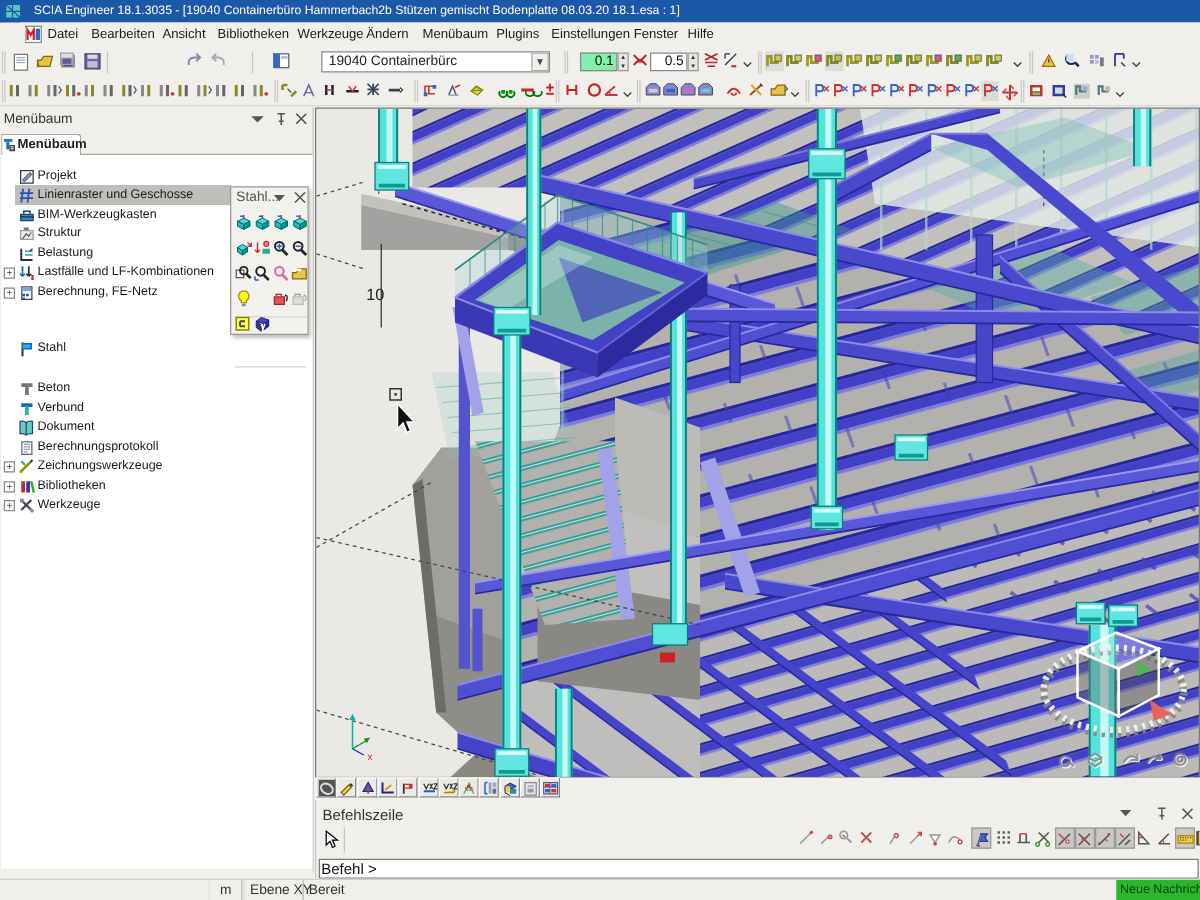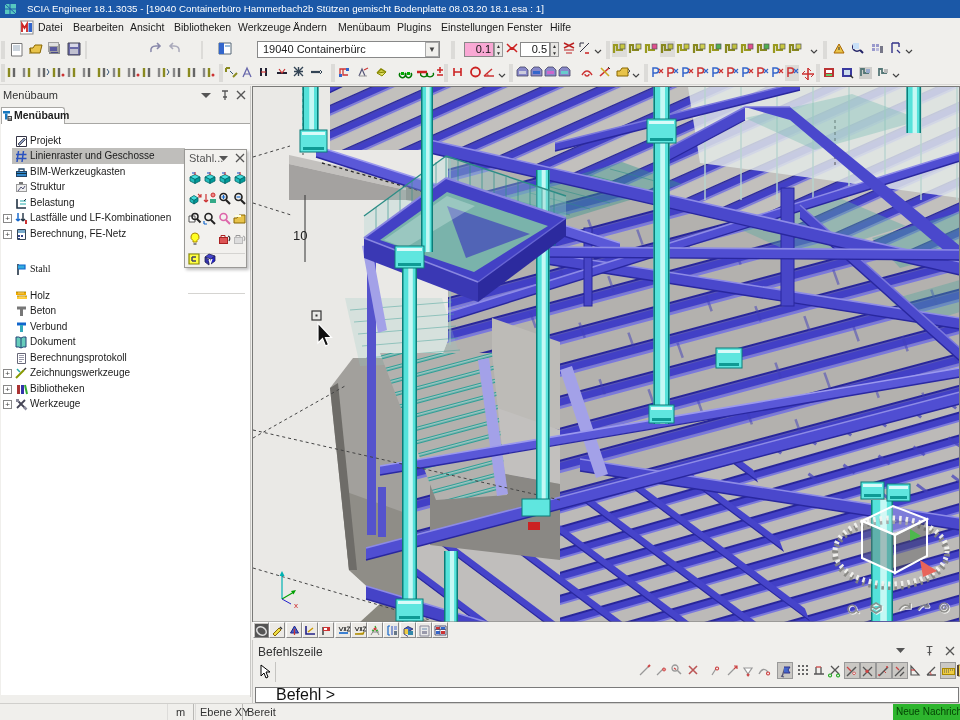--- a/index.html
+++ b/index.html
@@ -17,21 +17,21 @@
 .trow{position:absolute;left:0;width:249px;height:15px;font-size:10px;color:#1a1a1a;white-space:nowrap}
 .trow .ticon{position:absolute;left:14px;top:1px;width:13px;height:13px}
 .trow .tt{position:absolute;left:29px;top:1px}
 .trow .plus{position:absolute;left:2px;top:3px;width:9px;height:9px;border:1px solid #888;background:#fff;font-size:8px;line-height:7px;text-align:center;color:#444}
 .sel{position:absolute;left:11px;top:-1px;width:173px;height:16px;background:#bfbebb}
 #scene{position:absolute;left:0;top:0;width:960px;height:720px}
 #vptb{position:absolute;left:252px;top:622px;width:708px;height:18px;background:#f0efec}
 .vbtn{position:absolute;top:0px;width:16px;height:16px;background:#eceae6;border:1px solid;border-color:#fdfdfd #8a8a8a #8a8a8a #fdfdfd}
 #cmdpanel{position:absolute;left:252px;top:640px;width:708px;height:63px;background:#f0efec;border-left:1px solid #c9c8c5}
 #cmdhead{position:absolute;left:5px;top:5px;font-size:12px;color:#333}
-#cmdinput{position:absolute;left:2px;top:47px;width:704px;height:16px;background:#fff;border:1px solid #7a7a7a;font-size:16px;color:#111;line-height:14px;padding-left:20px}
+#cmdinput{position:absolute;left:2px;top:47px;width:704px;height:16px;background:#fff;border:1px solid #7a7a7a;font-size:12px;color:#111;line-height:14px;padding-left:1px}
 #statusbar{position:absolute;left:0;top:703px;width:960px;height:17px;background:#f0efec;border-top:1px solid #d0cfcc;font-size:11px;color:#333}
 .scell{position:absolute;top:0;height:16px;border-left:1px solid #dddcda;border-right:1px solid #b9b8b5}
 #newmsg{position:absolute;left:893px;top:0px;width:67px;height:17px;background:#2eb52e;font-size:10px;line-height:16px;padding-left:3px;color:#044404;white-space:nowrap;overflow:hidden}
 #palette{position:absolute;left:184px;top:149px;width:63px;height:119px;background:#f2f1ee;border:1px solid #9a9996;box-shadow:2px 2px 3px rgba(0,0,0,.25)}
 #palette .ph{position:absolute;left:4px;top:2px;font-size:11px;color:#555}
 </style></head><body>
 
 <div id="titlebar">
     <svg class="abs" style="left:4px;top:2px" width="14" height="14">
       <rect x="1" y="2" width="11" height="10" fill="#57c8c0"></rect>
@@ -102,21 +102,21 @@
       <rect x="1" y="2" width="12" height="11" fill="#fff"></rect>
       <path d="M1 2h12v11h-12z" stroke="#567" fill="none" stroke-width="1"></path>
       <rect x="1" y="2" width="5" height="11" fill="#36c"></rect>
       <rect x="7" y="4" width="5" height="2" fill="#9bd"></rect>
     </svg>
     <div style="position: absolute; left: 257px; top: 3px; width: 183px; height: 17px; background: rgb(255, 255, 255); border: 1px solid rgb(136, 136, 136); font-size: 11px; color: rgb(34, 34, 34); line-height: 15px; padding-left: 5px; overflow: hidden;">19040 Containerbürc</div>
     <div style="position: absolute; left: 425px; top: 4px; width: 14px; height: 15px; background: rgb(240, 239, 236); border: 1px solid rgb(170, 170, 170); font-size: 8px; text-align: center; line-height: 14px; color: rgb(68, 68, 68);">▼</div>
     <svg width="6" height="20" style="position: absolute; left: 450px; top: 2px;">
       <path d="M2 1 v18 M4 1 v18" stroke="#c8c7c4" fill="none" stroke-width="1"></path>
     </svg>
-    <div style="position: absolute; left: 464px; top: 4px; width: 30px; height: 15px; background: #f9a8d4; border: 1px solid rgb(136, 136, 136); font-size: 11px; color: rgb(17, 17, 17); text-align: right; line-height: 13px; padding-right: 2px;">0.1</div>
+    <div style="position: absolute; left: 464px; top: 4px; width: 30px; height: 15px; background: #86efac; border: 1px solid rgb(136, 136, 136); font-size: 11px; color: rgb(17, 17, 17); text-align: right; line-height: 13px; padding-right: 2px;">0.1</div>
     <div style="position: absolute; left: 494px; top: 4px; width: 9px; height: 15px; background: rgb(232, 231, 228); border: 1px solid rgb(153, 153, 153); font-size: 5px; line-height: 7px; text-align: center; color: rgb(51, 51, 51);">▲<br>▼</div>
     <svg width="17" height="17" style="position: absolute; left: 505px; top: 3px;">
       <path d="M2 3 l4 4 -4 4 M12 3 l-4 4 4 4" stroke="#c22" fill="none" stroke-width="1.5"></path>
       <rect x="5" y="6" width="4" height="3" fill="#c22"></rect>
     </svg>
     <div style="position: absolute; left: 520px; top: 4px; width: 30px; height: 15px; background: rgb(255, 255, 255); border: 1px solid rgb(136, 136, 136); font-size: 11px; color: rgb(17, 17, 17); text-align: right; line-height: 13px; padding-right: 2px;">0.5</div>
     <div style="position: absolute; left: 550px; top: 4px; width: 9px; height: 15px; background: rgb(232, 231, 228); border: 1px solid rgb(153, 153, 153); font-size: 5px; line-height: 7px; text-align: center; color: rgb(51, 51, 51);">▲<br>▼</div>
     <svg width="17" height="17" style="position: absolute; left: 562px; top: 3px;">
       <path d="M2 2 l10 5 M12 2 l-10 5" stroke="#b22" fill="none" stroke-width="1.5"></path>
       <path d="M2 9 h10 M4 12 h6" stroke="#b22" fill="none" stroke-width="1.2"></path>
@@ -543,35 +543,26 @@
         <svg width="13" height="13" class="ticon">
           <rect x="2" y="1" width="9" height="11" fill="#fff"></rect>
           <path d="M2.5 1.5 h8 v10 h-8z" stroke="#345" fill="none" stroke-width="1"></path>
           <rect x="3" y="2" width="7" height="3" fill="#7ac"></rect>
           <rect x="3" y="7" width="2" height="2" fill="#348"></rect>
           <rect x="6" y="7" width="2" height="2" fill="#348"></rect>
           <rect x="3" y="10" width="2" height="1" fill="#348"></rect>
         </svg>
         <span class="tt">Berechnung, FE-Netz</span>
       </div>
-      <div class="trow" style="top: 138px; font-family: Liberation Serif, serif;">
+      <div class="trow" style="top: 148px;">
         <svg width="13" height="13" class="ticon">
           <path d="M3 1 v11" stroke="#234" fill="none" stroke-width="1.6"></path>
           <path d="M3 2 h7 v4 h-7" stroke="#16c" fill="#3ad" stroke-width="1.2"></path>
         </svg>
         <span class="tt">Stahl</span>
-      </div>
-      <div class="trow" style="top: 164.5px;">
-        <svg width="13" height="13" class="ticon">
-          <rect x="1" y="2" width="10" height="3" fill="#ea0"></rect>
-          <rect x="2" y="6" width="10" height="3" fill="#fc3"></rect>
-          <path d="M1 2 h10 M2 6 h10" stroke="#970" fill="none" stroke-width="0.8"></path>
-          <path d="M3 3 h6 M4 7 h6" stroke="#fd8" fill="none" stroke-width="0.8"></path>
-        </svg>
-        <span class="tt">Holz</span>
       </div>
       <div class="trow" style="top: 180px;">
         <svg width="13" height="13" class="ticon">
           <path d="M2 3 h9" stroke="#777" fill="none" stroke-width="3"></path>
           <path d="M6.5 4 v7" stroke="#777" fill="none" stroke-width="3"></path>
         </svg>
         <span class="tt">Beton</span>
       </div>
       <div class="trow" style="top: 195.5px; padding-left: 17px;">
         <svg width="13" height="13" class="ticon">

